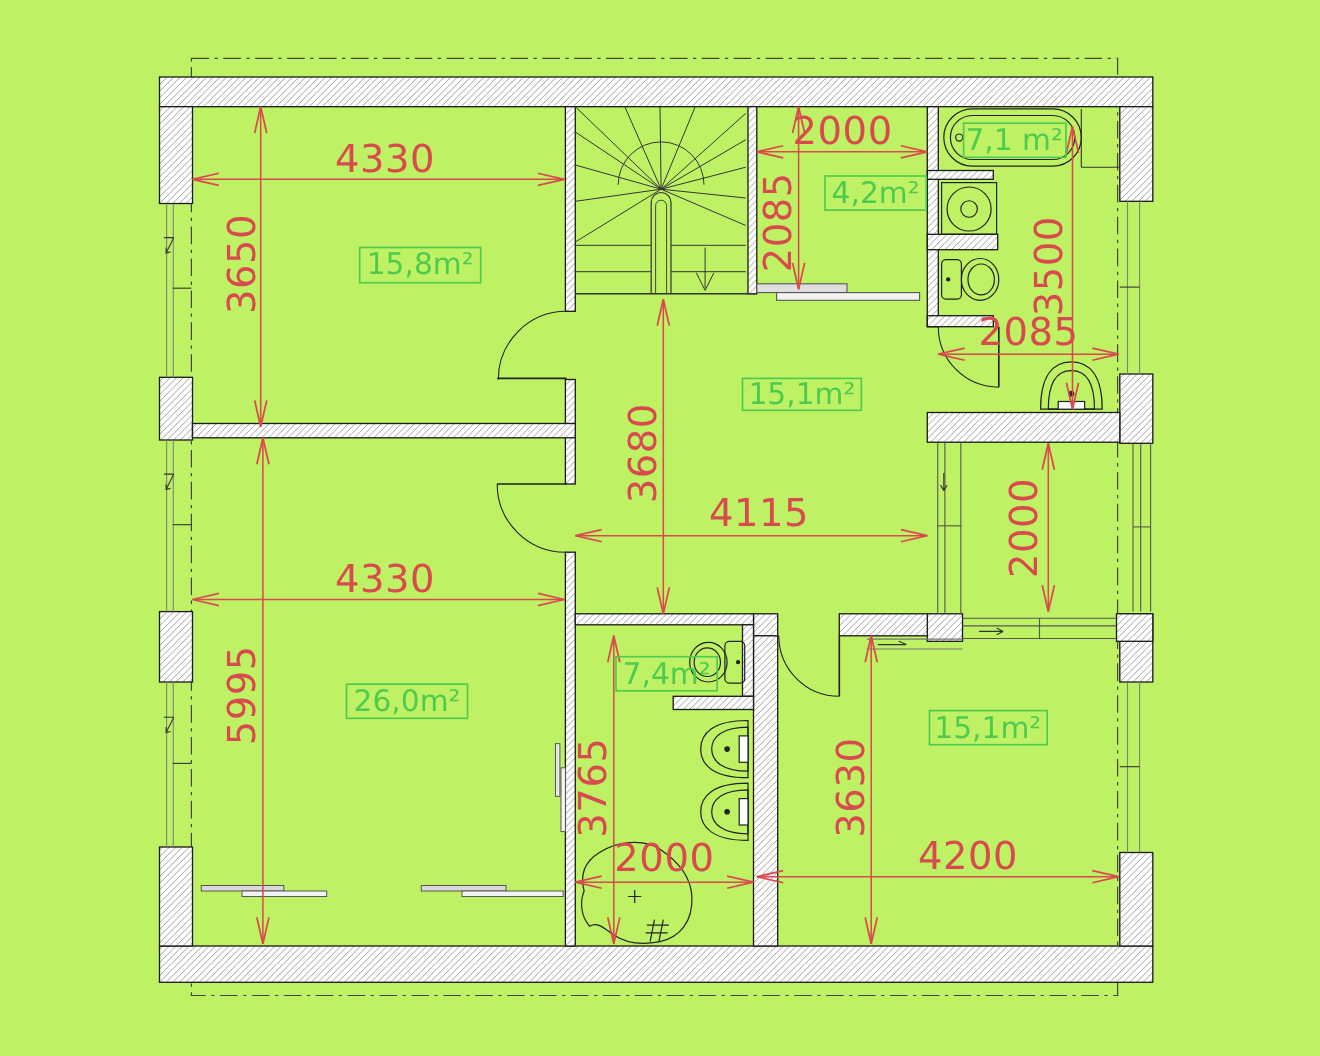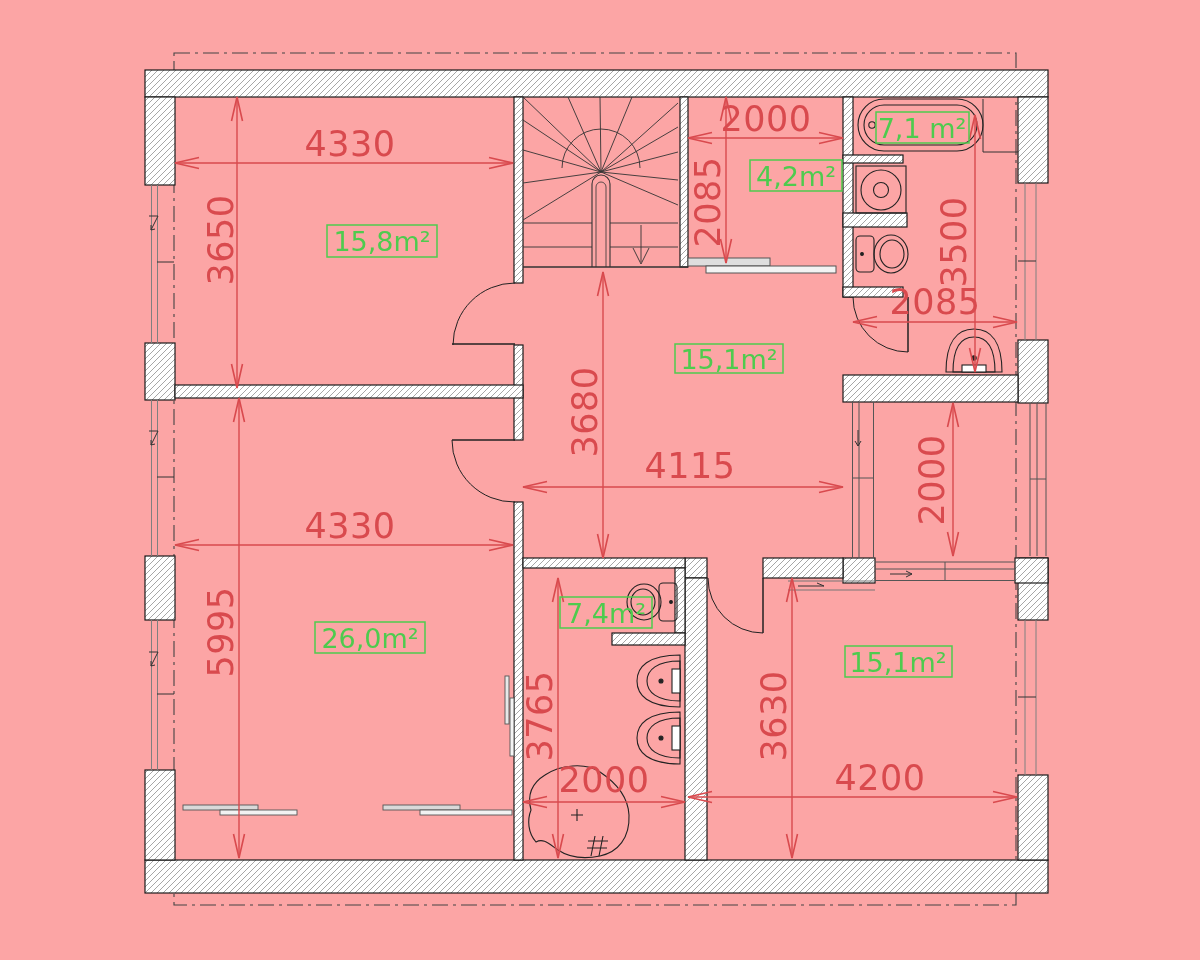--- a/index.html
+++ b/index.html
@@ -1,16 +1,16 @@
 <!DOCTYPE html>
 <html><head>
 <meta charset="utf-8">
 <style>
   html,body{margin:0;padding:0;background:#ffffff;}
-  .canvas{position:relative;width:1200px;height:960px;background:#fca5a5;overflow:hidden;
+  .canvas{position:relative;width:1200px;height:960px;background:#bef264;overflow:hidden;
           font-family:"DejaVu Sans", sans-serif;}
   svg{position:absolute;left:0;top:0;}
   text{font-family:"DejaVu Sans", sans-serif;}
   .dim-text{font-size:35px;letter-spacing:0.5px;}
   .area-text{font-size:27px;}
 </style>
 </head>
 <body>
 
 <div class="canvas">

